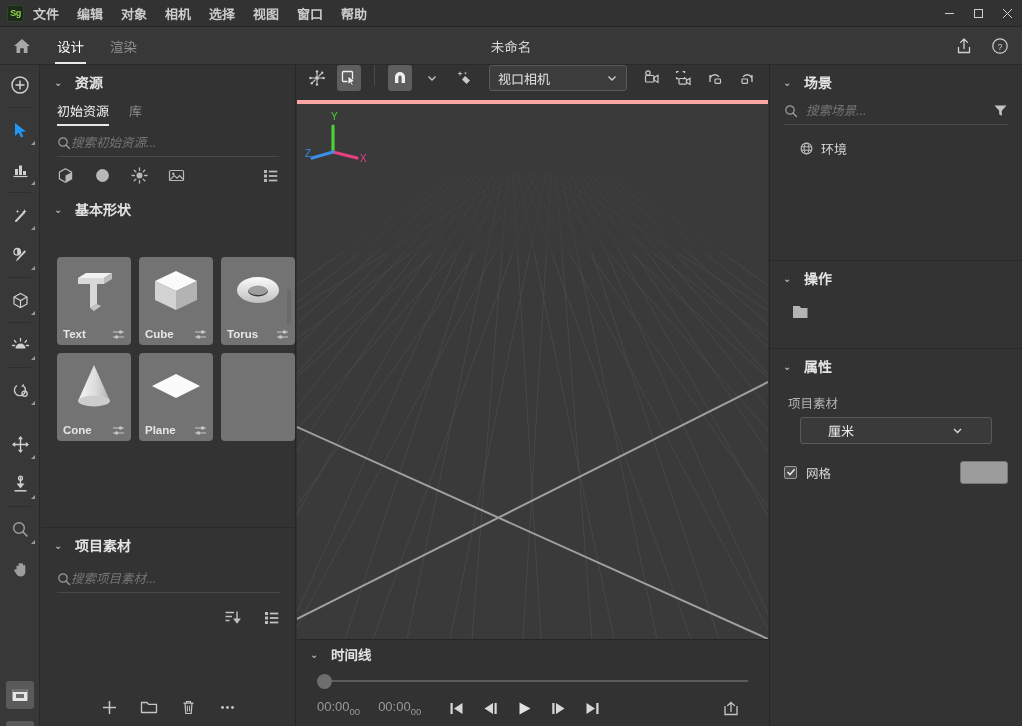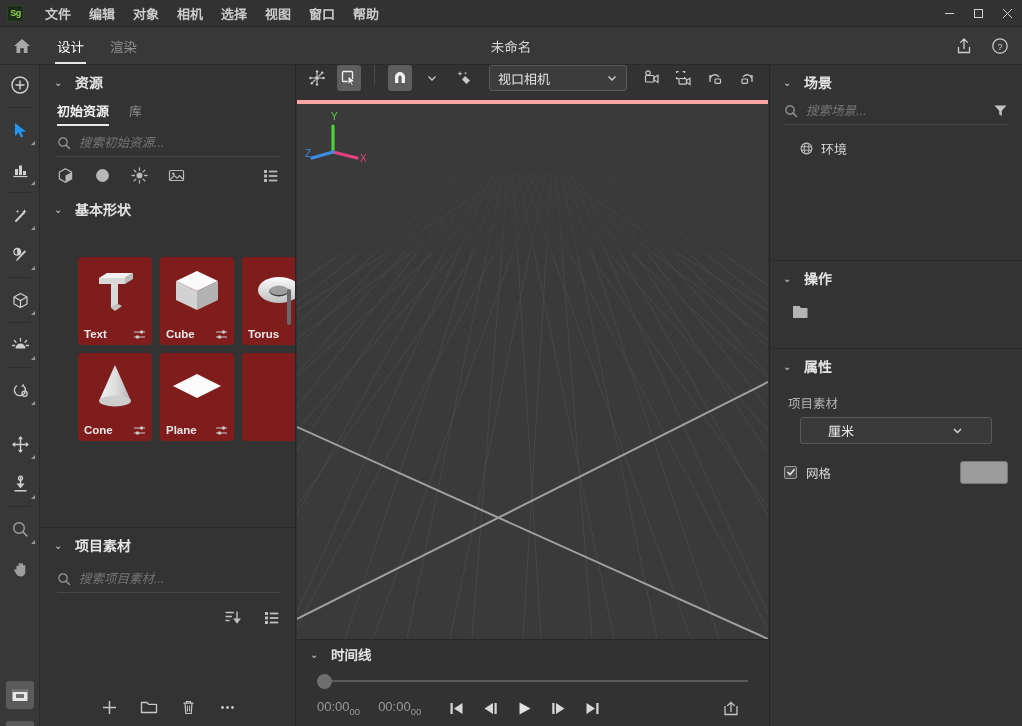--- a/index.html
+++ b/index.html
@@ -16,21 +16,21 @@
   #app { position: relative; width: 1022px; height: 726px; }
 
   
   .titlebar {
     position: absolute; top: 0; left: 0; width: 1022px; height: 27px;
     background: #323232;
     display: flex; align-items: center;
     border-bottom: 1px solid #262626;
   }
   .app-logo {
-    width: 17px; height: 17px; margin-left: 7px; margin-right: 12px;
+    width: 17px; height: 17px; margin-left: 7px; 
     background: #1d2b1a; border: 1px solid #2d4527; border-radius: 2px;
     display: flex; align-items: center; justify-content: center;
     font-size: 9px; font-weight: bold; color: #8fd14f; letter-spacing: -0.5px;
   }
   .menu-item {
     padding: 4px 9px; font-size: 13px; color: #cccccc; cursor: default;
     white-space: nowrap;
     font-weight: bold;
   }
   .win-controls { margin-left: auto; display: flex; height: 27px; }
@@ -103,27 +103,27 @@
     font-size: 14px; font-weight: bold; color: #e4e4e4;
   }
   .caret {
     display: inline-block; width: 12px; margin-right: 9px;
     color: #b9b9b9; font-size: 10px;
   }
   .subtabs { display: flex; padding: 0 16px; gap: 20px; margin-top: 2px; }
   .subtab {
     position: relative; padding-bottom: 6px; font-size: 13px; color: #8d8d8d;
   }
-  .subtab.active { color: #f0f0f0; font-weight: bold; }
+  .subtab.active { color: #f0f0f0; }
   .subtab.active::after {
     content: ""; position: absolute; bottom: 0; left: 0; right: 0;
     height: 2px; background: #e8e8e8;
   }
   .searchrow {
-    display: flex; align-items: center; gap: 8px;
+    display: flex; align-items: center; gap: 0;
     margin: 10px 16px 0 16px; padding-bottom: 6px;
     border-bottom: 1px solid #484848;
   }
   .search-ph {
     flex: 1; font-size: 12.5px; color: #8a8a8a; font-style: italic;
     background: transparent; border: 0; outline: none;
     font-family: "Liberation Sans", sans-serif;
   }
   .filterrow {
     display: flex; align-items: center; gap: 20px;
@@ -133,22 +133,22 @@
   .section-title {
     display: flex; align-items: center; height: 30px; padding-left: 13px;
     margin-top: 10px;
     font-size: 14px; font-weight: bold; color: #e4e4e4;
   }
   .shape-grid {
     display: grid; grid-template-columns: repeat(3, 74px);
     gap: 8px; padding: 0 16px; margin-top: 4px;
   }
   .shape-card {
-    width: 74px; height: 88px; background: #7f1d1d; border-radius: 4px;
-    position: relative; overflow: hidden; margin-left: 21px;
+    width: 74px; height: 88px; background: #737373; border-radius: 4px;
+    position: relative; overflow: hidden;
   }
   .shape-thumb {
     position: absolute; top: 0; left: 0; right: 0; height: 66px;
     display: flex; align-items: center; justify-content: center;
   }
   .shape-foot {
     position: absolute; bottom: 0; left: 0; right: 0; height: 22px;
     display: flex; align-items: center; justify-content: space-between;
     padding: 0 6px;
   }

